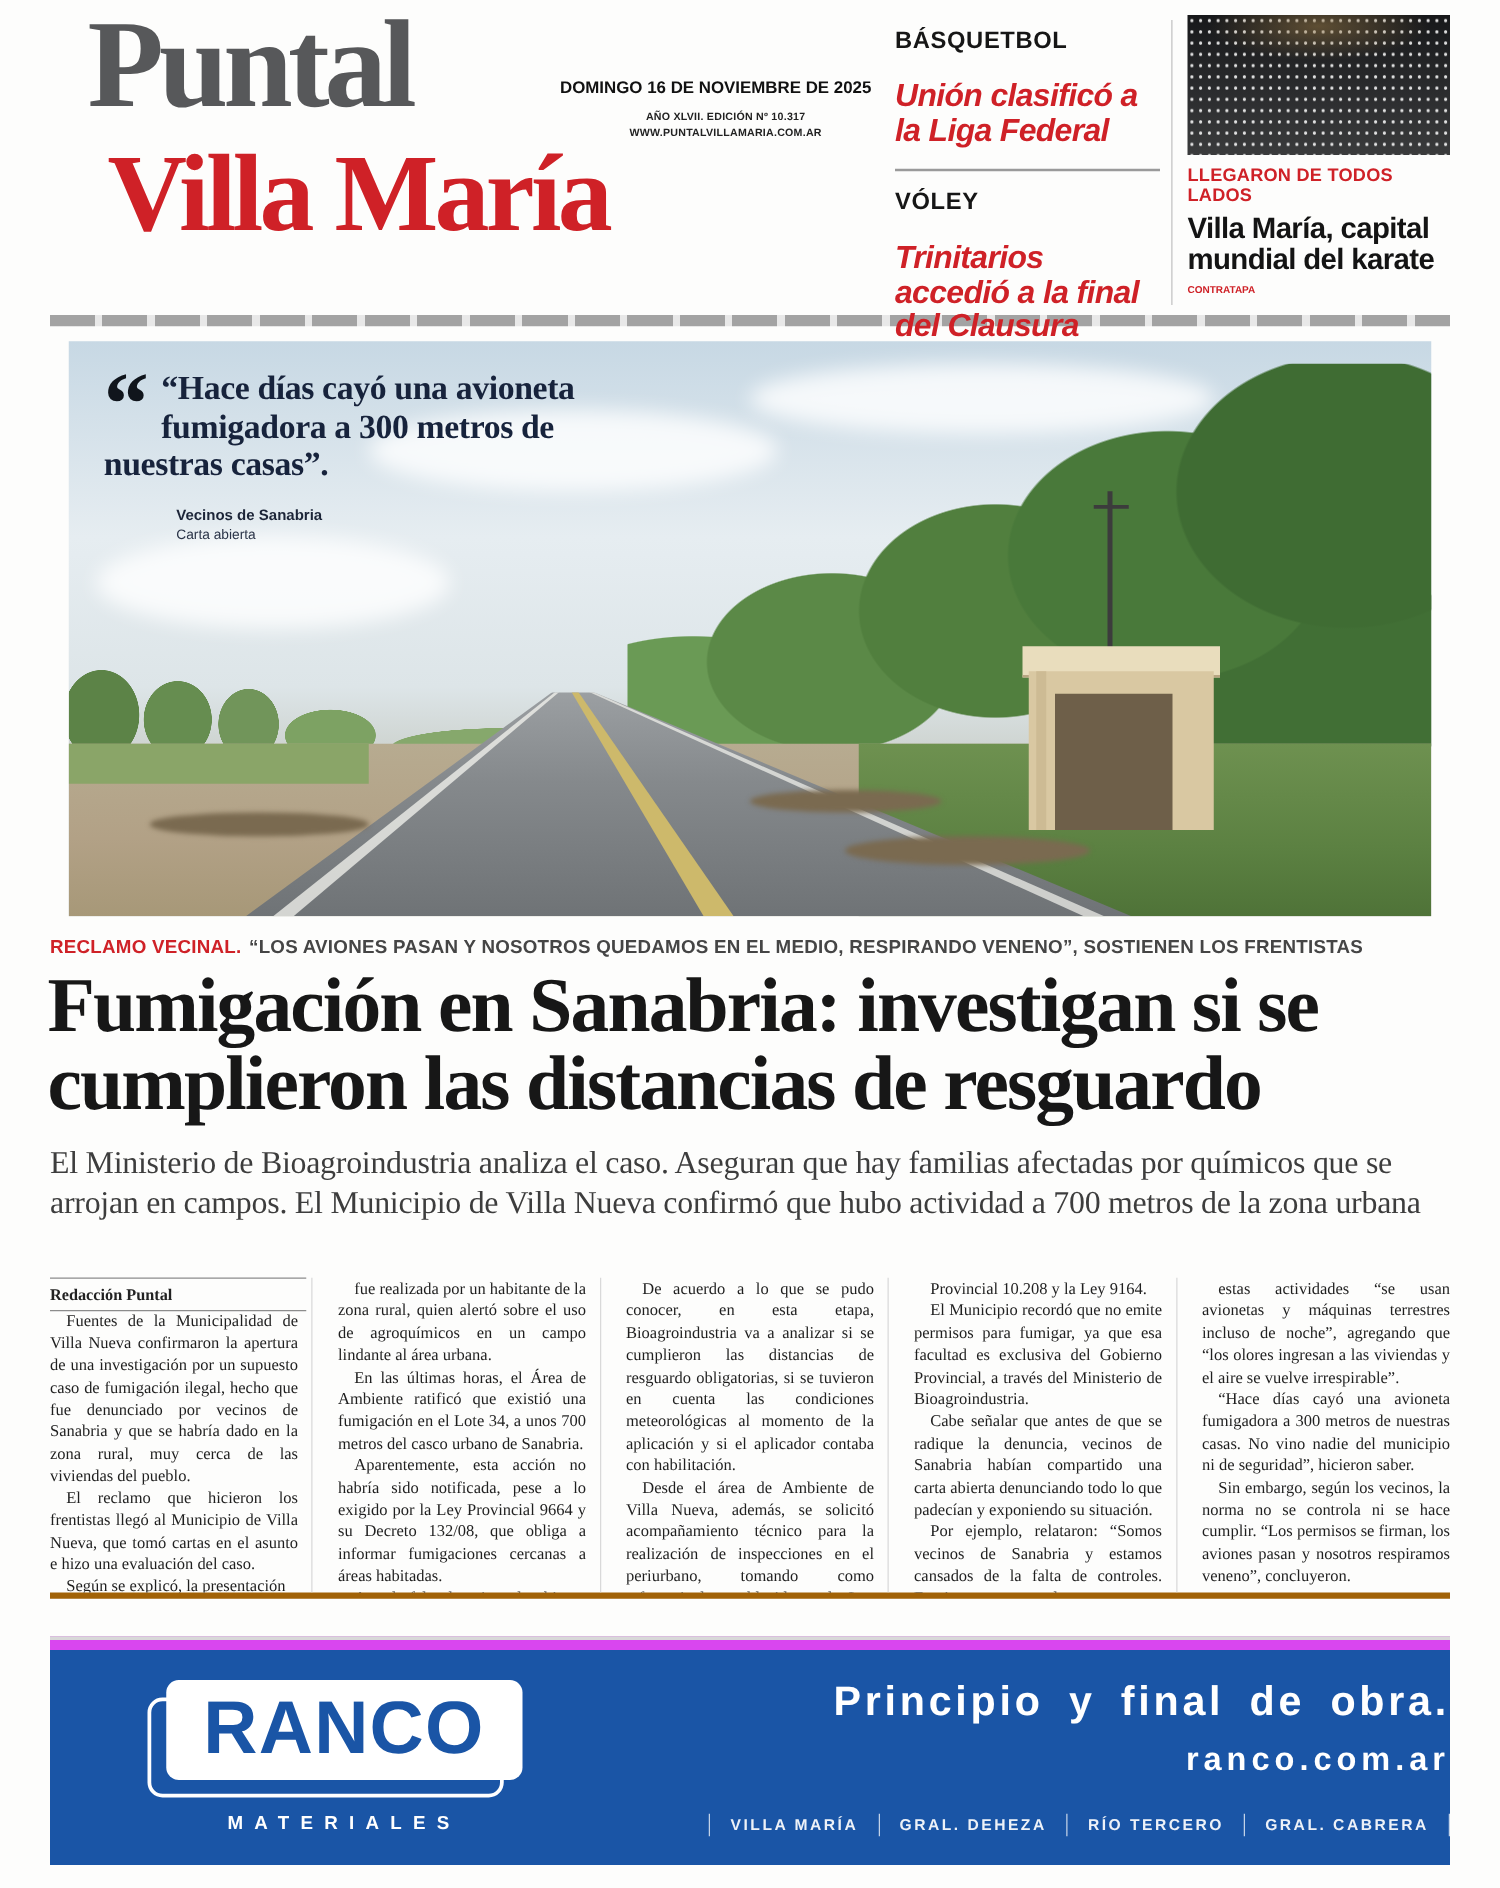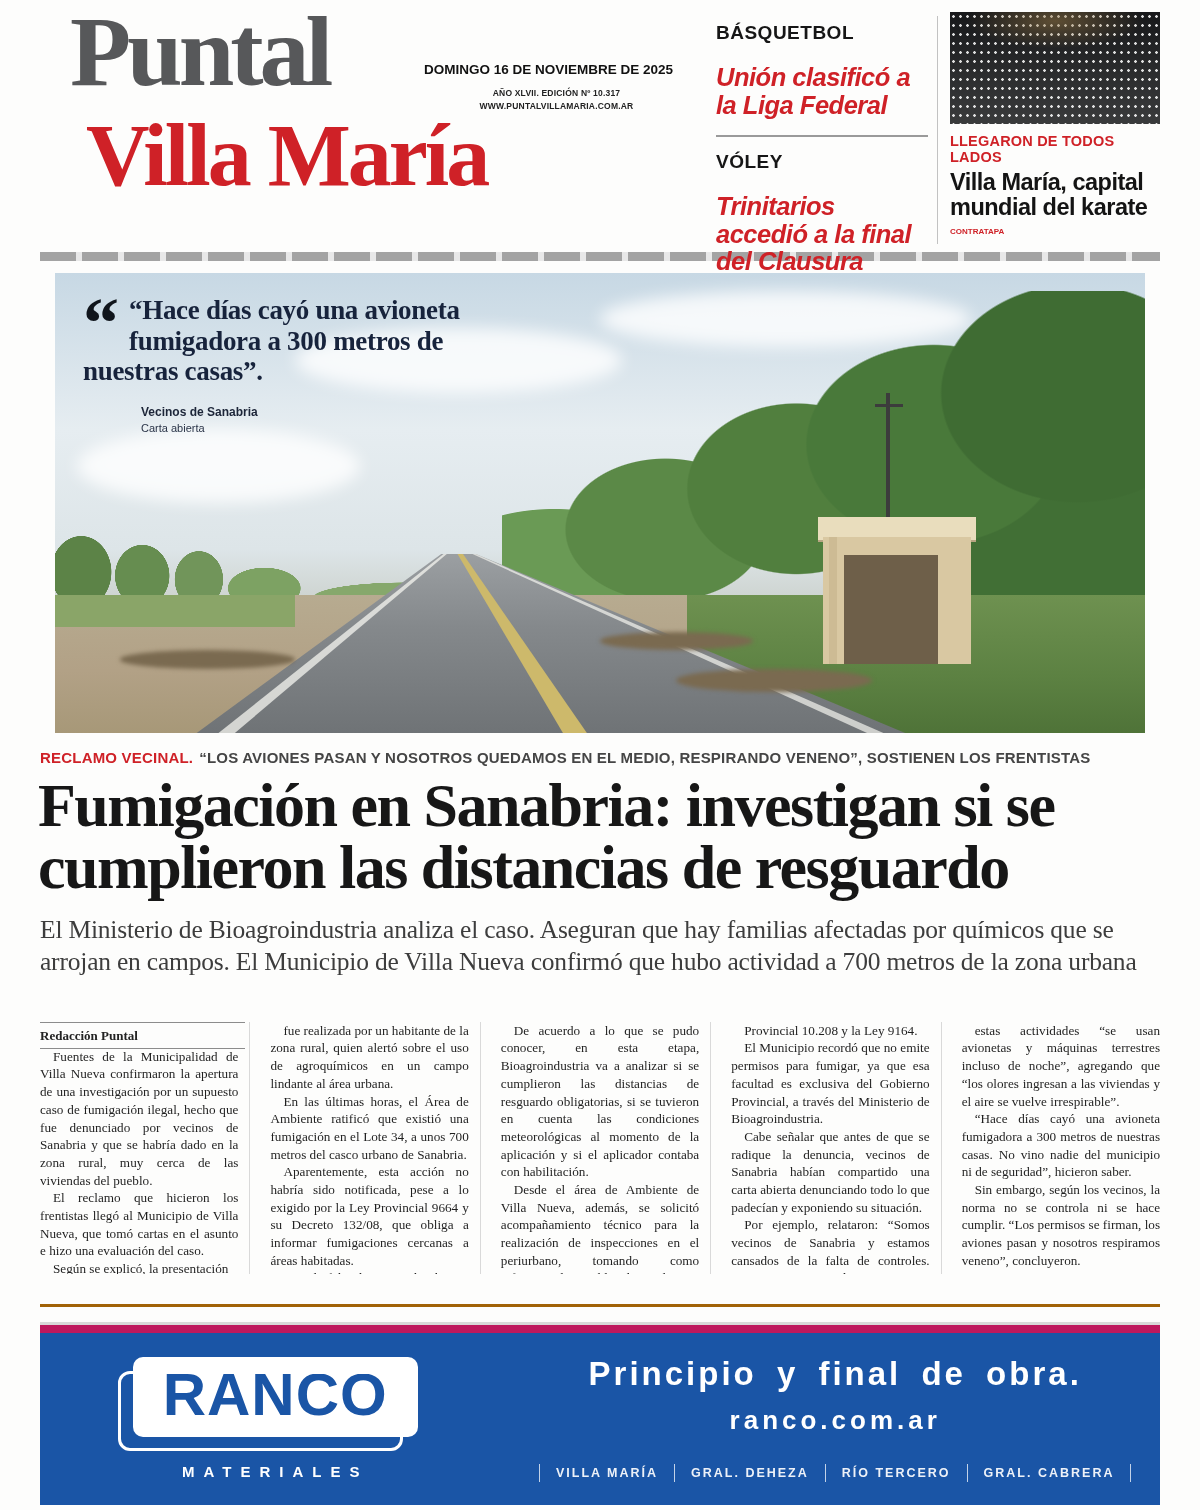--- a/index.html
+++ b/index.html
@@ -2,21 +2,21 @@
 <html><head>
 <meta charset="utf-8">
 <style>
   html,body{margin:0;padding:0;}
   body{width:1200px;height:1510px;background:#fdfdfc;font-family:"Liberation Sans",sans-serif;overflow:hidden;}
 
   
   .header{position:relative;height:252px;}
   .masthead-title{position:absolute;left:70px;top:2px;font-family:"Liberation Serif",serif;font-weight:bold;font-size:100px;color:#57585a;letter-spacing:-4px;line-height:1;}
   .masthead-subtitle{position:absolute;left:86px;top:112px;font-family:"Liberation Serif",serif;font-weight:bold;font-size:88px;color:#cf2127;letter-spacing:-3px;line-height:1;}
-  .dateline{position:absolute;left:424px;top:62px;width:265px;}
+  .dateline{position:absolute;left:448px;top:62px;width:265px;}
   .dateline .date{font-weight:bold;font-size:13.5px;color:#111;}
   .dateline .edition,.dateline .website{font-weight:bold;font-size:8.5px;color:#222;margin-top:3px;letter-spacing:.2px;text-align:center;}
   .dateline .edition{margin-top:11px;}
   .teaser-sports{position:absolute;left:716px;top:22px;width:212px;}
   .teaser-section{font-weight:bold;font-size:19px;color:#161616;letter-spacing:.5px;}
   .teaser-headline{font-weight:bold;font-size:25.5px;color:#cf2127;line-height:1.08;margin-top:20px;letter-spacing:-.5px;font-style:italic;}
   .teaser-rule{border:0;border-top:2px solid #9a9a9a;margin:16px 0 14px;}
   .teaser-page{font-weight:bold;font-size:8px;color:#333;margin-top:0;letter-spacing:.5px;text-align:right;}
   .header-divider{position:absolute;left:937px;top:16px;width:1px;height:228px;background:#c2c2c2;}
   .teaser-karate{position:absolute;left:950px;top:12px;width:210px;}
@@ -68,37 +68,37 @@
   .quote-mark{float:left;font-family:"Liberation Serif",serif;font-weight:bold;font-size:72px;line-height:.8;color:#10151c;margin-right:10px;}
   .quote-text{font-family:"Liberation Serif",serif;font-weight:bold;font-size:27px;line-height:1.13;color:#17233c;letter-spacing:-.3px;}
   .quote-author{font-weight:bold;font-size:12px;color:#1c2538;margin:18px 0 0 58px;}
   .quote-source{font-size:11px;color:#2a3448;margin:3px 0 0 58px;}
 
   
   .kicker{margin:16px 40px 0;font-size:15px;font-weight:bold;letter-spacing:.2px;color:#454545;}
   .kicker .label{color:#cf2127;margin-right:6px;}
   .headline{margin:8px 38px 0;font-family:"Liberation Serif",serif;font-weight:bold;font-size:62px;line-height:1.0;color:#171717;letter-spacing:-1.5px;}
   .subheadline{margin:16px 40px 0;font-family:"Liberation Serif",serif;font-size:25.5px;line-height:1.25;color:#3d3d3d;letter-spacing:-.2px;}
-  .body-region{position:relative;margin:24px 40px 0;border-bottom:3px solid #a16207;padding-bottom:30px;}
+  .body-region{position:relative;margin:24px 40px 0;border-bottom:5px solid #a16207;padding-bottom:0;}
   .byline{position:absolute;left:0;top:0;width:205px;border-top:1px solid #8c8c8c;border-bottom:1px solid #8c8c8c;padding:5px 0 4px;font-family:"Liberation Serif",serif;font-weight:bold;font-size:13px;color:#222;}
   .columns{display:flex;gap:21px;margin-top:44px;height:252px;overflow:hidden;}
   .col{flex:1;font-family:"Liberation Serif",serif;font-size:13.2px;line-height:1.34;color:#1f1f1f;text-align:justify;}
   .col + .col{border-left:1px solid #d9d9d9;padding-left:20px;margin-left:-10px;}
   .col p{margin:0;text-indent:13px;}
   .col.first{padding-top:26px;}
 
   
-  .ad{margin:15px 40px 0;border-top:3px solid #d8d8d8;padding-top:8px;background:#be185d;}
+  .ad{margin:30px 40px 0;border-top:3px solid #d8d8d8;padding-top:8px;background:#d946ef;}
   .ad-inner{position:relative;height:172px;background:#1a55a6;display:flex;}
   .ad-left{width:42%;display:flex;flex-direction:column;align-items:center;justify-content:center;}
   .ranco-box{position:relative;background:#fff;border-radius:10px;padding:8px 30px 12px;}
   .ranco-box::after{content:"";position:absolute;inset:0;border:3px solid #fff;border-radius:12px;transform:translate(-15px,14px);pointer-events:none;}
   .ranco-text{font-weight:bold;font-size:60px;letter-spacing:1px;color:#1a55a6;line-height:1;}
   .ad-tagline{color:#fff;font-weight:bold;font-size:15px;letter-spacing:9px;margin-top:26px;}
-  .ad-right{flex:1;display:flex;flex-direction:column;align-items:center;justify-content:center;color:#fff;}
+  .ad-right{flex:1;display:flex;flex-direction:column;align-items:flex-end;justify-content:center;color:#fff;}
   .ad-headline{font-weight:bold;font-size:33px;letter-spacing:3px;word-spacing:8px;}
   .ad-url{font-weight:bold;font-size:26px;letter-spacing:4px;margin-top:12px;}
   .ad-locations{display:flex;margin-top:28px;font-weight:bold;font-size:12.5px;letter-spacing:2px;opacity:.92;}
   .ad-locations span{padding:2px 16px;border-left:1px solid rgba(255,255,255,.8);}
   .ad-locations span:last-child{border-right:1px solid rgba(255,255,255,.8);}
 </style>
 </head>
 <body>
 
 <div class="header">

